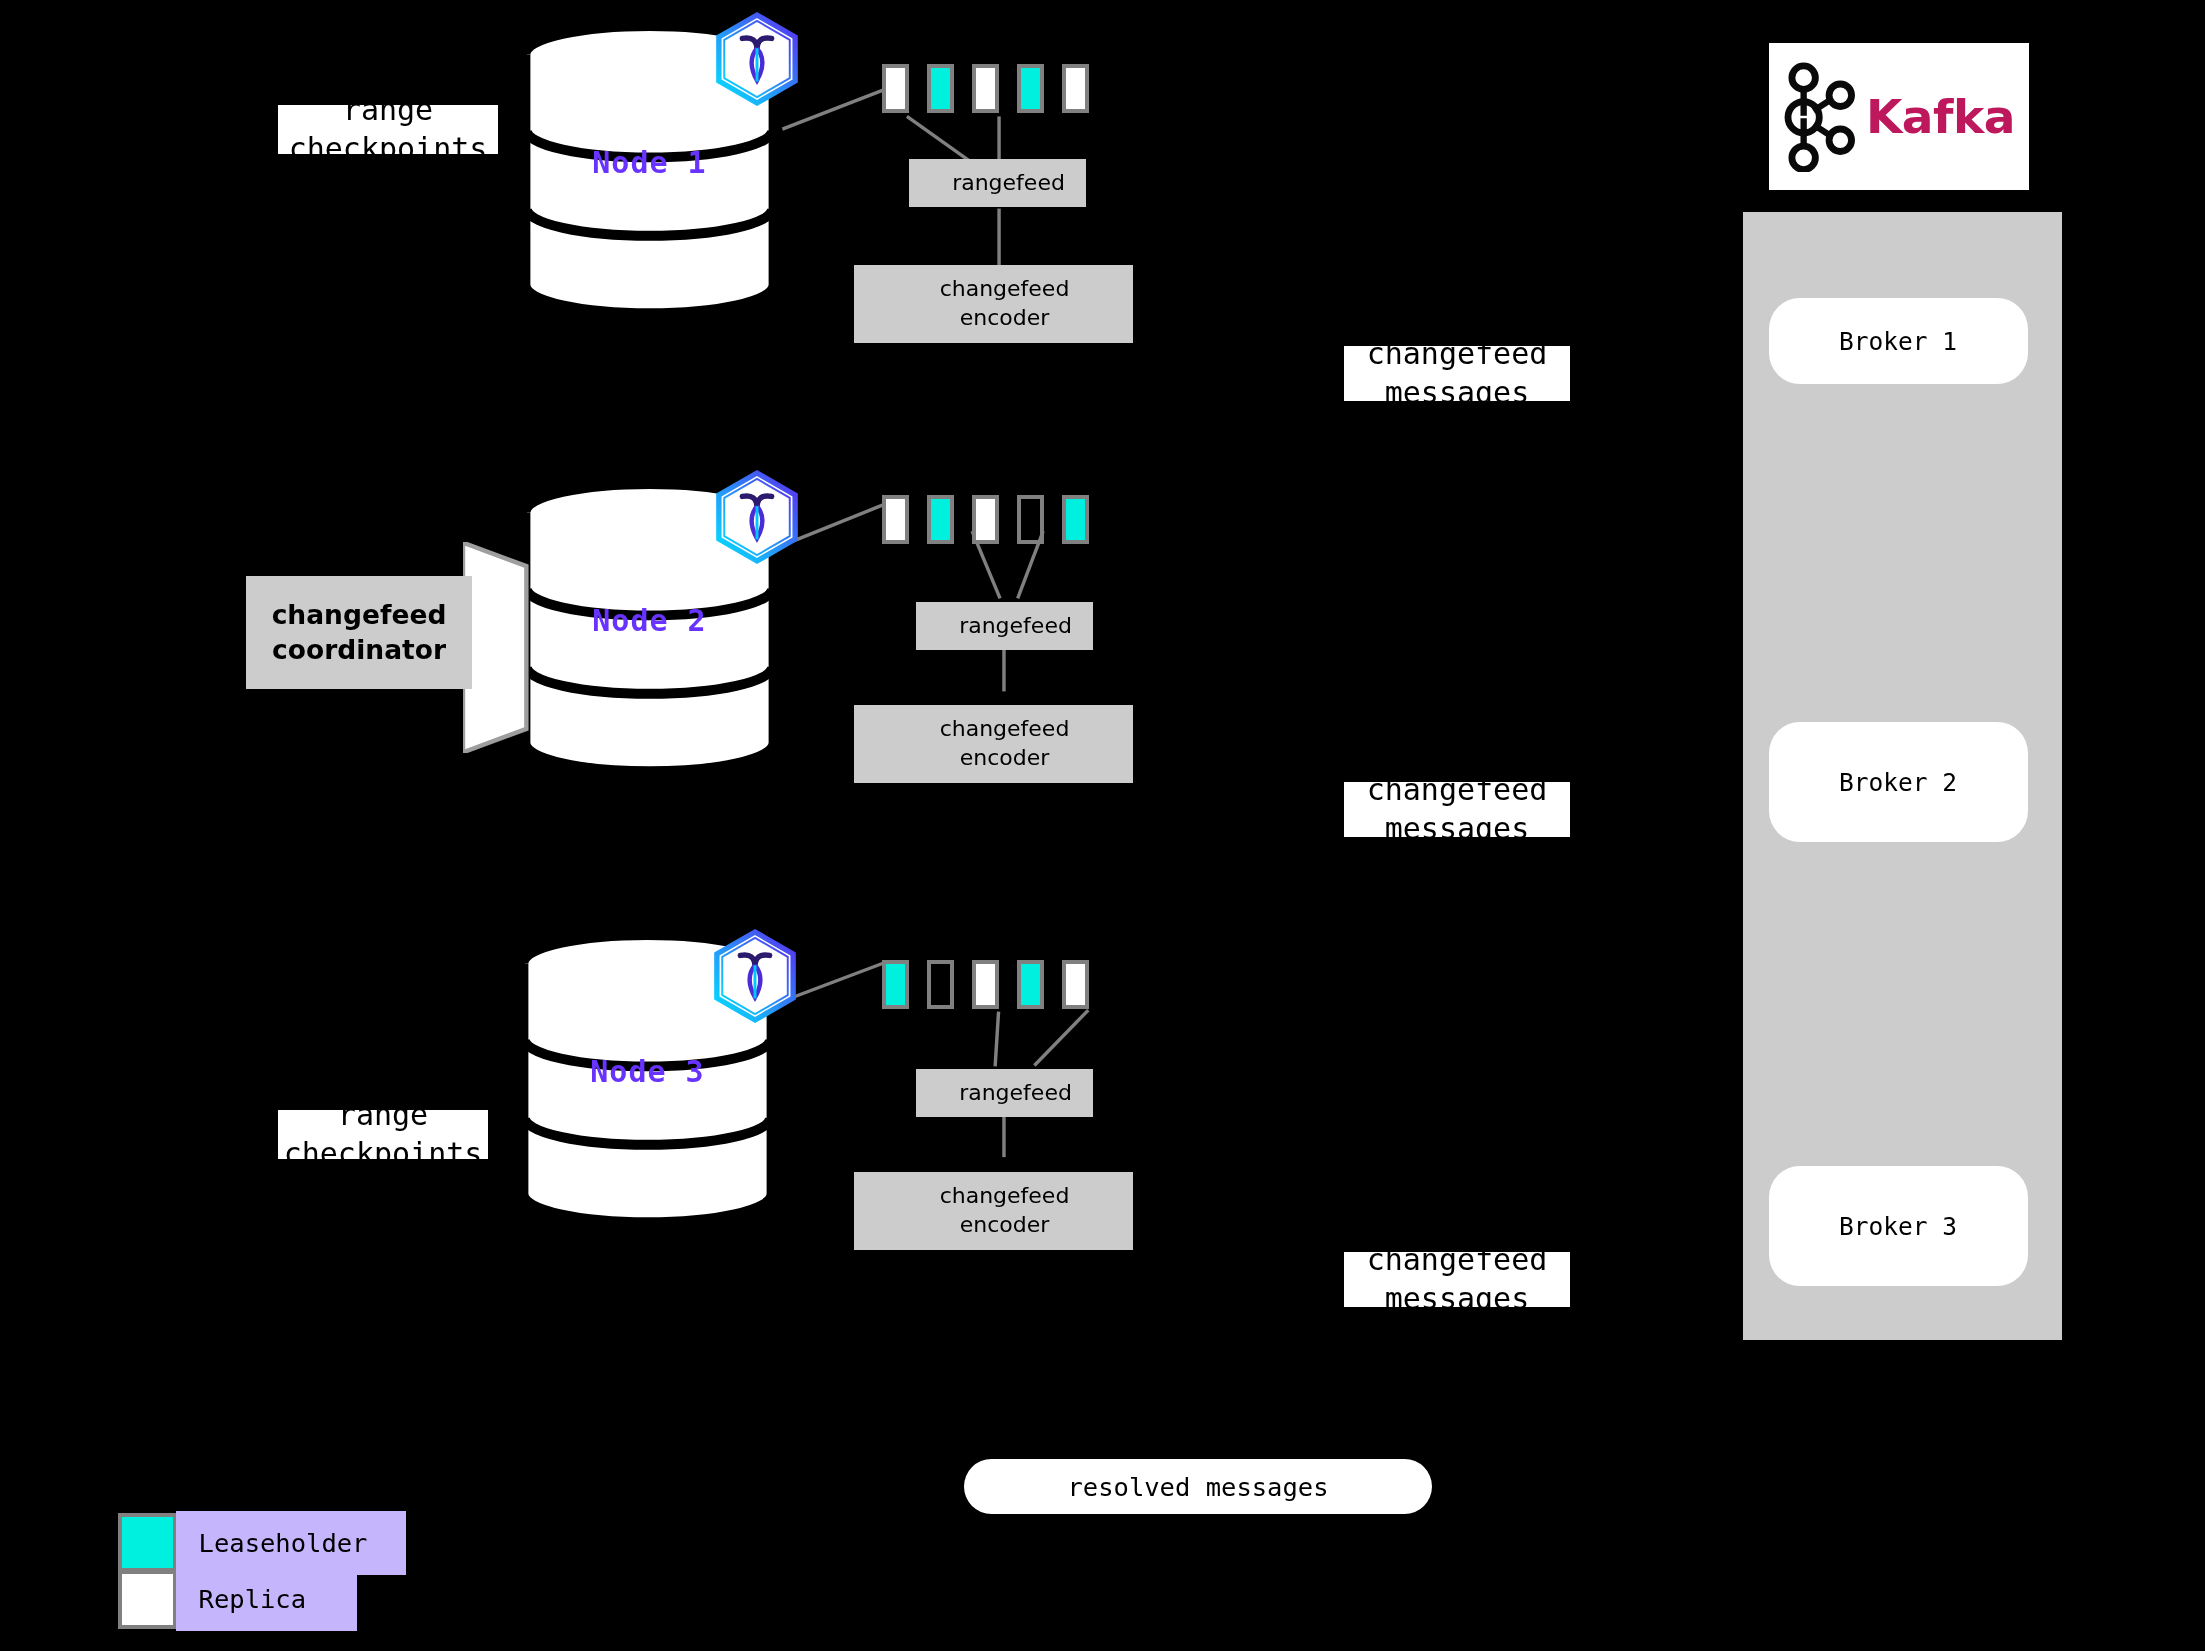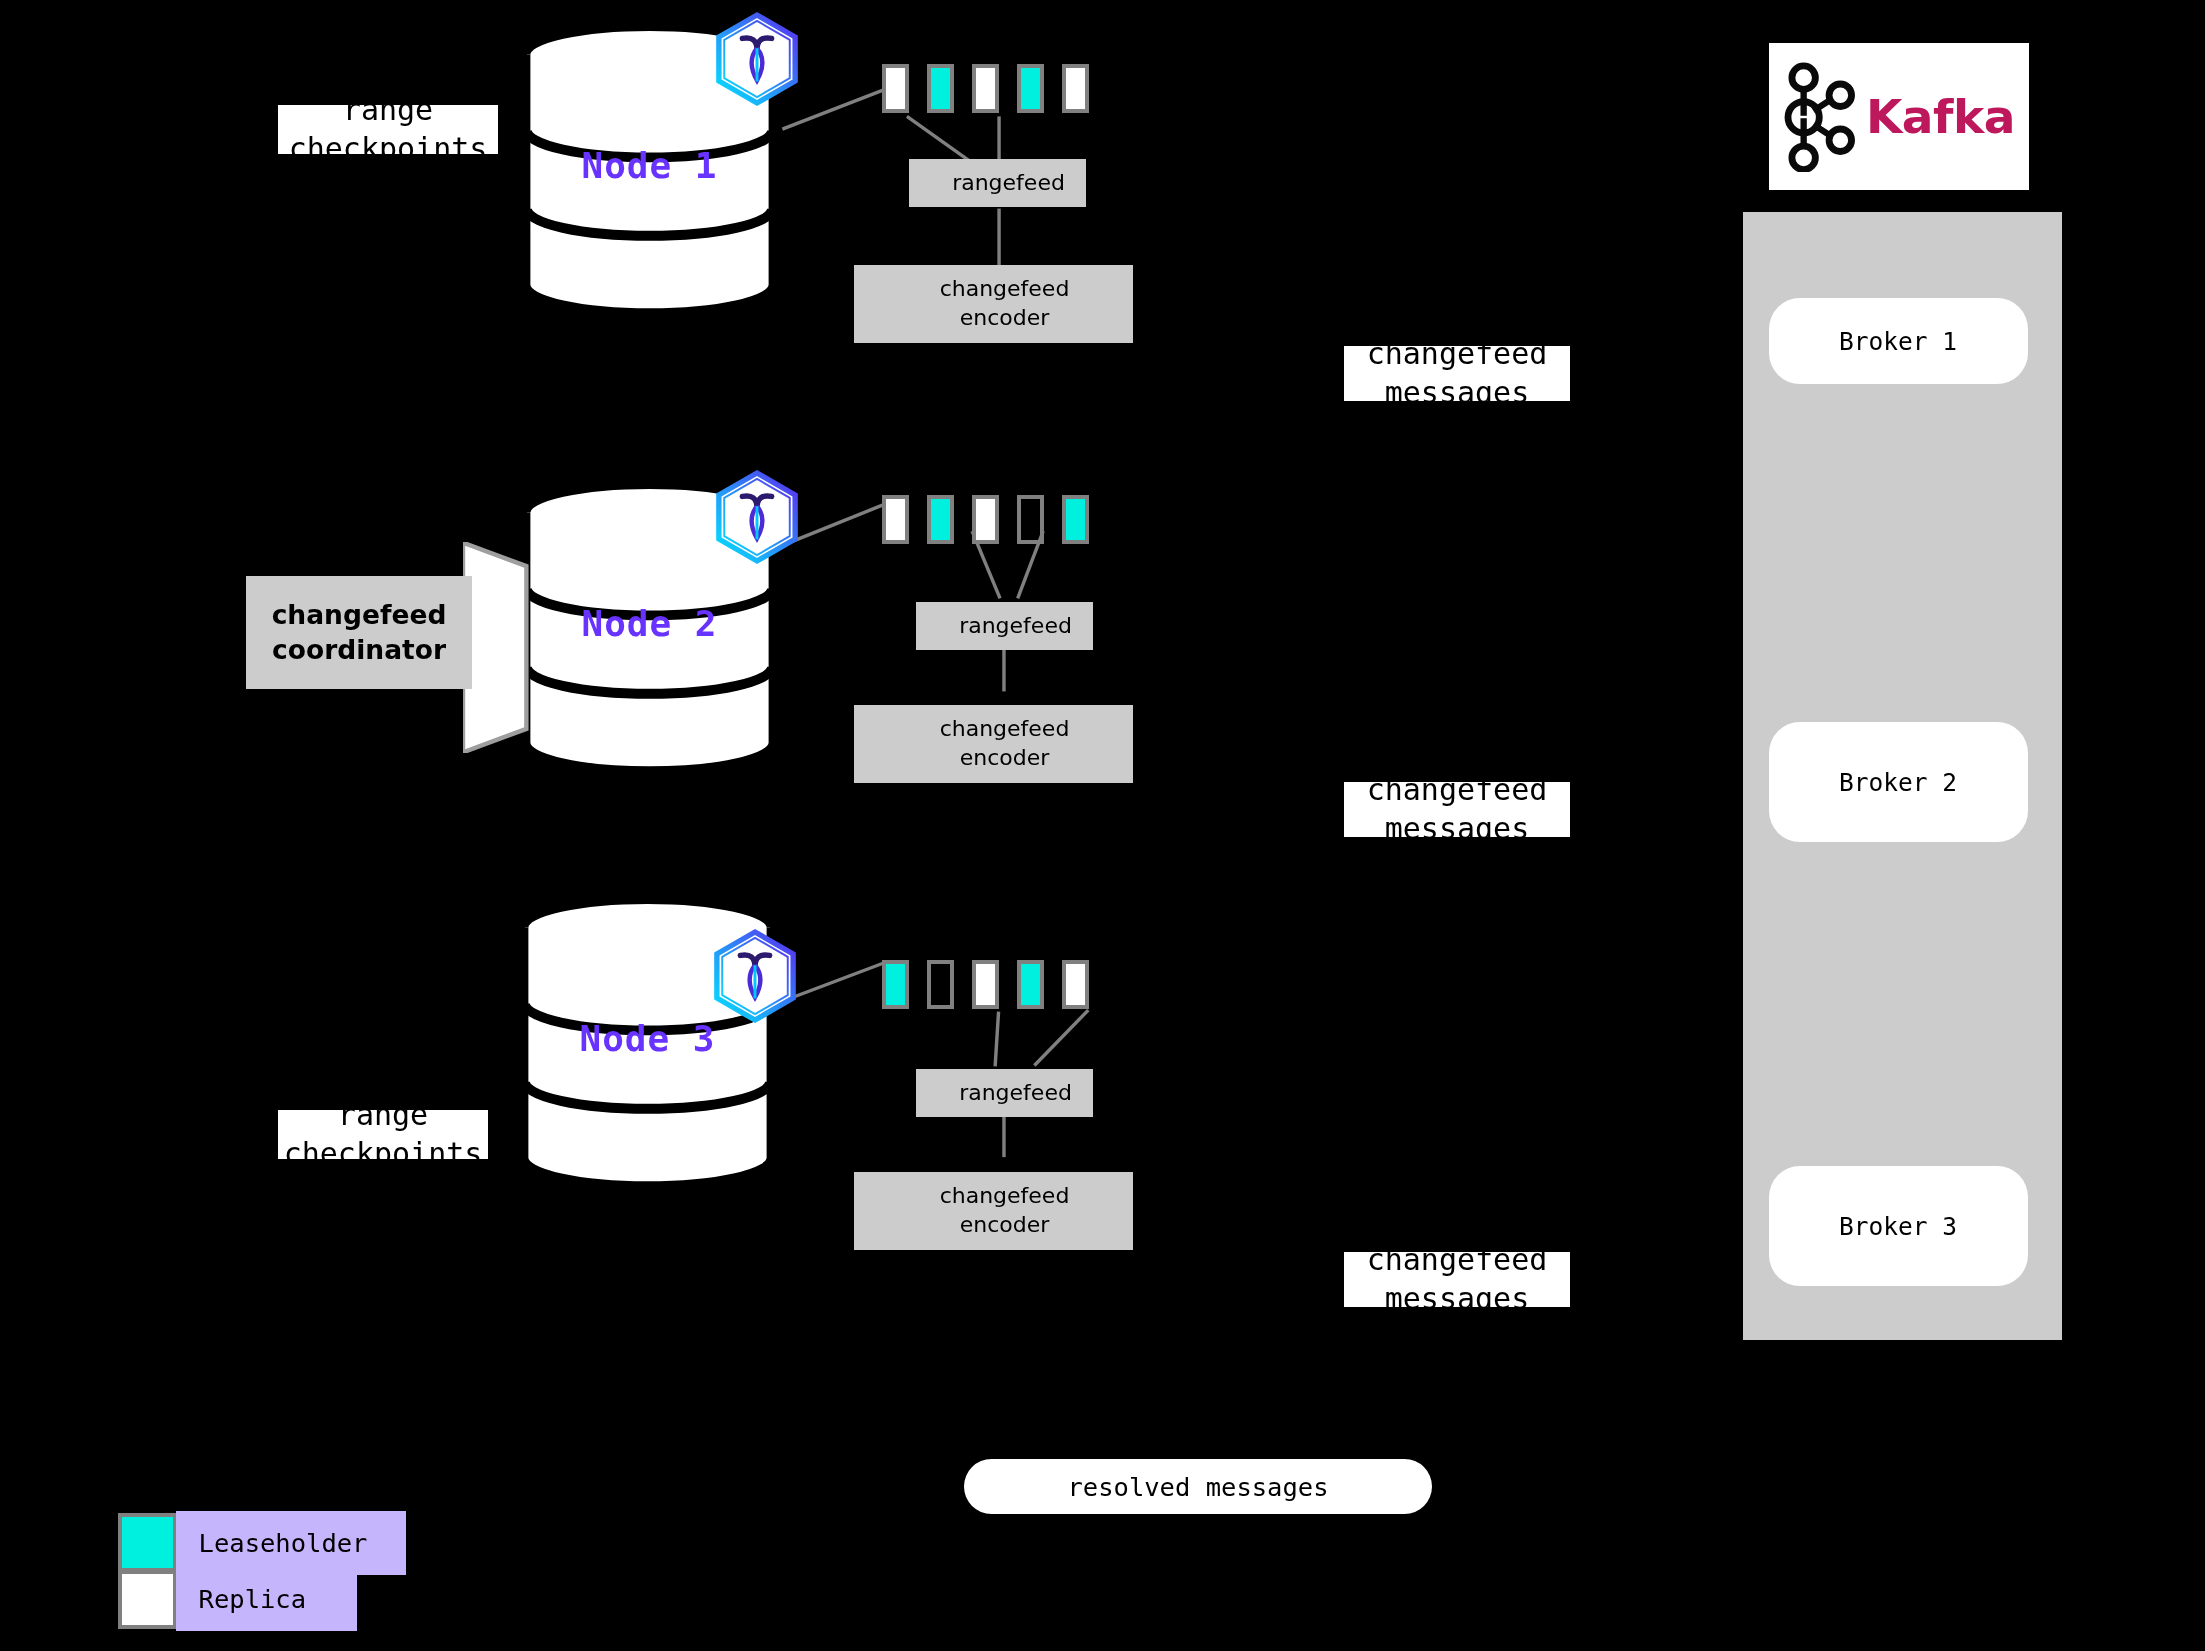--- a/index.html
+++ b/index.html
@@ -51,21 +51,21 @@
   }
 
   
   .cyl{position:absolute;}
   .cyl svg{display:block;}
   .nodelabel{
     position:absolute;
     color:#6933ff;
     font-family:"DejaVu Sans Mono", monospace;
     font-weight:bold;
-    font-size:36px;
+    font-size:30px;
     letter-spacing:1px;
     white-space:nowrap;
     text-align:center;
     width:100%;
     left:0;
   }
 
   
   .rangerow{position:absolute;display:flex;}
   .rangebox{
@@ -278,21 +278,21 @@
   </div>
 
   <div class="gbox" style="left:916px;top:602px;width:177px;height:48px;">rangefeed</div>
 
   <div class="gbox" style="left:854px;top:705px;width:279px;height:78px;">changefeed
 encoder</div>
 
   <div class="wlabel" style="left:1344px;top:782px;width:226px;height:55px;">changefeed
 messages</div>
 
-  <div class="cyl" style="left:515px;top:898px;">
+  <div class="cyl" style="left:515px;top:934px;">
     <svg width="265" height="299" viewBox="0 0 540 610">
       <ellipse cx="270" cy="60" rx="250" ry="55" fill="#ffffff" stroke="#000000" stroke-width="14"></ellipse>
       <path d="M20 60 v470 a250 55 0 0 0 500 0 v-470" fill="#ffffff" stroke="#000000" stroke-width="14"></path>
       <path d="M20 215 a250 55 0 0 0 500 0" fill="none" stroke="#000000" stroke-width="20"></path>
       <path d="M20 375 a250 55 0 0 0 500 0" fill="none" stroke="#000000" stroke-width="20"></path>
     </svg>
     <div class="nodelabel" style="top:120px;">Node 3</div>
   </div>
 
   <div class="abs" style="left:711px;top:927px;">

